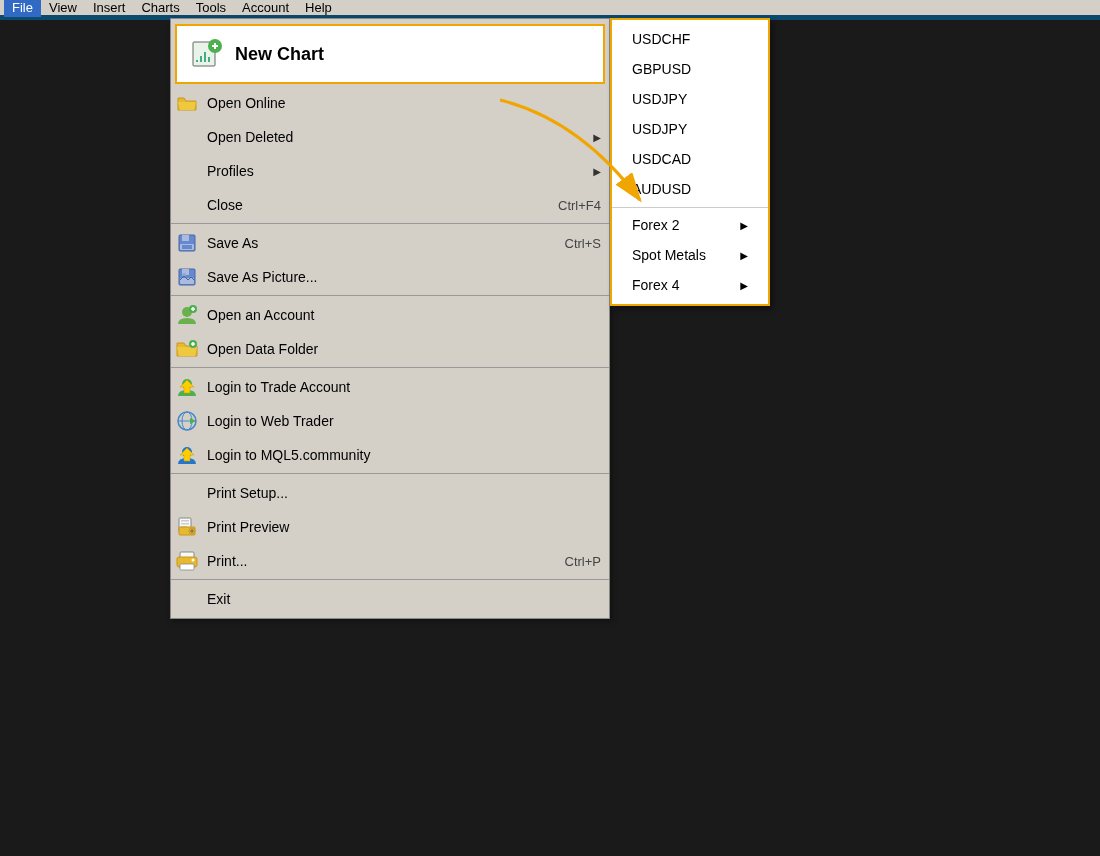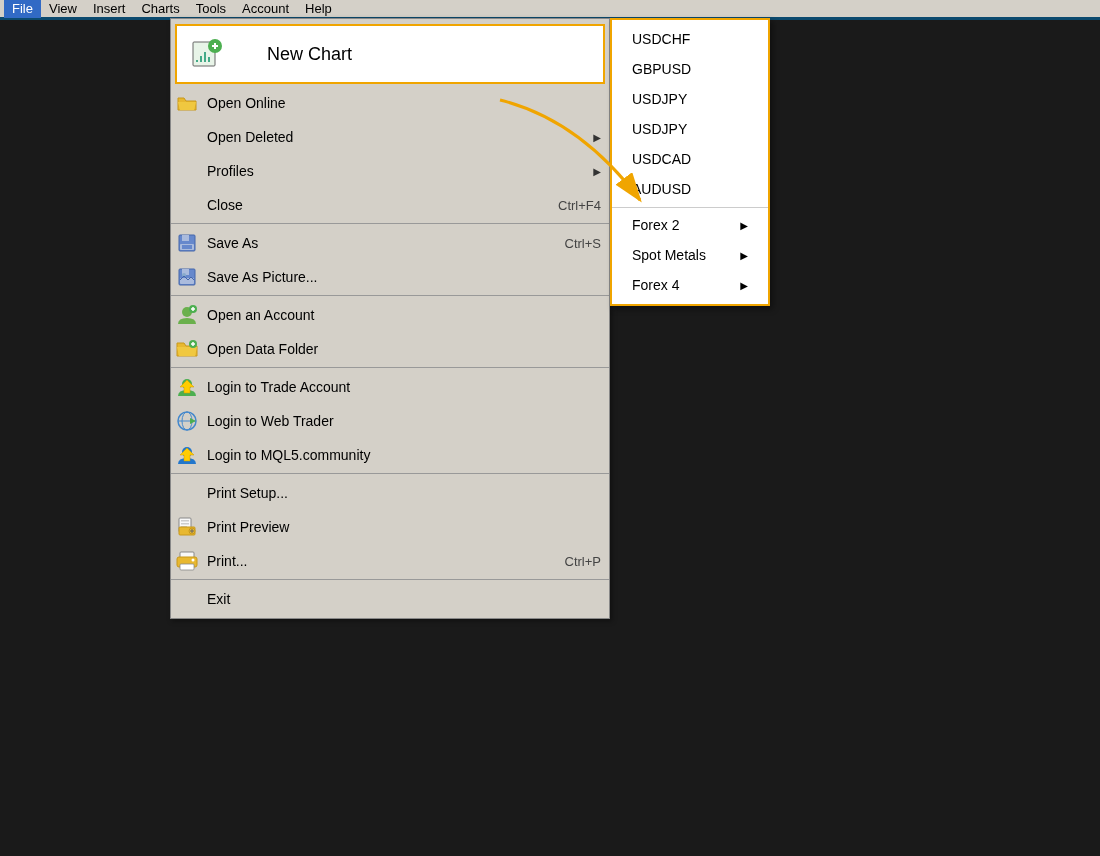--- a/index.html
+++ b/index.html
@@ -73,23 +73,22 @@
       color: #333;
     }
 
     
     .new-chart-item {
       background: white;
       border: 2px solid #f0a500 !important;
       margin: 2px 4px;
       padding: 10px 12px;
       font-size: 18px;
-      font-weight: normal;
+      font-weight: bold;
       min-height: 60px;
-      gap: 32px;
     }
 
     .new-chart-item .menu-item-icon {
       width: 36px;
       height: 36px;
     }
 
     
     .submenu {
       background: white;
@@ -123,21 +122,21 @@
     .menu-bar {
       position: absolute;
       top: 0;
       left: 0;
       right: 0;
       height: 20px;
       background: #d4d0c8;
       display: flex;
       align-items: center;
       padding: 0 4px;
-      border-bottom: 3px solid #0c4a6e;
+      border-bottom: 5px solid #0c4a6e;
     }
 
     .menu-bar-item {
       padding: 2px 8px;
       font-size: 13px;
       cursor: pointer;
     }
 
     .menu-bar-item.active {
       background: #316ac5;

